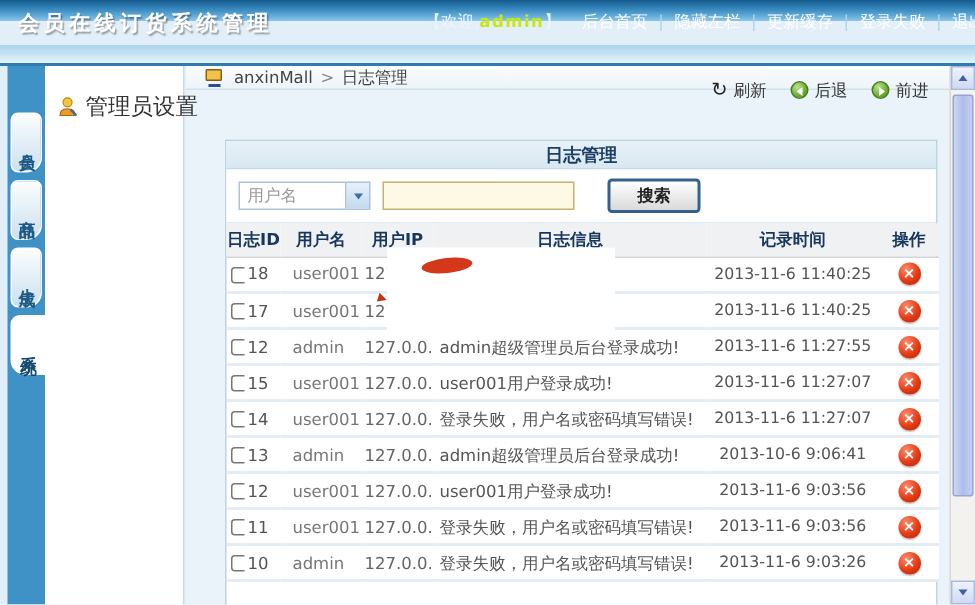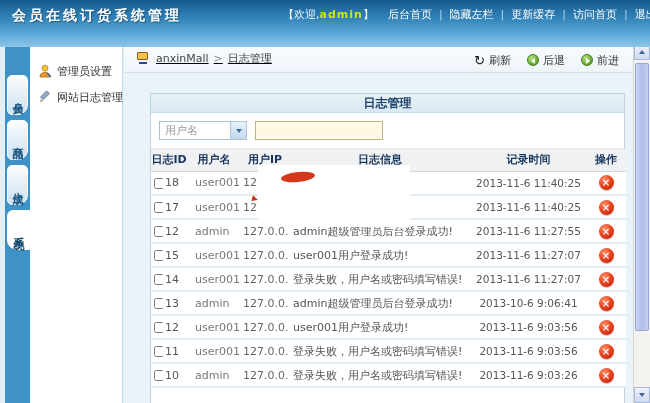--- a/index.html
+++ b/index.html
@@ -1,20 +1,20 @@
 <!DOCTYPE html>
 <html><head>
 <meta charset="utf-8">
 <style>
   * { margin:0; padding:0; box-sizing:border-box; }
   body { font-family:"DejaVu Sans","Liberation Sans",sans-serif; }
   .page { position:relative; width:650px; height:403px; overflow:hidden; background:#e2eff8; font-size:11px; }
 
   
-  .topbar { position:absolute; left:0; top:0; width:650px; height:47px;
+  .topbar { position:absolute; left:0; top:0; width:650px; height:14px;
     background:linear-gradient(180deg,#155a8d 0%,#2f7fb4 35%,#5aa6d6 70%,#8ec6e8 100%); z-index:10; }
   .app-title { position:absolute; left:12px; top:7px; color:#ffffff; font-size:14px; font-weight:bold;
     letter-spacing:3px; text-shadow:1px 1px 1px rgba(0,0,0,.35); white-space:nowrap; }
   .topnav { position:absolute; left:283px; top:0; height:30px; line-height:30px; white-space:nowrap;
     color:#eaf6ff; font-size:11px; }
   .topnav a { color:#ffffff; text-decoration:none; margin:16px 4px; cursor:pointer; }
   .topnav .sep { color:#a9d6ef; margin:0 3px; }
   .welcome { color:#eaf6ff; margin-right:10px; }
   .welcome b { color:#c9e813; font-weight:bold; font-size:11px; letter-spacing:1px; }
 
@@ -31,28 +31,28 @@
   .tab span { writing-mode:vertical-rl; text-orientation:upright; color:#1e5a86; font-size:11px;
     font-weight:bold; letter-spacing:2px; line-height:1; }
   .tab.active { width:23px; margin-left:2px; margin-right:0; background:#ffffff; border-color:#ffffff;
     border-radius:6px 0 0 10px; }
   .tab.active span { color:#16496f; }
 
   
   .sidebar { position:absolute; left:30px; top:44px; width:93px; bottom:0; background:#ffffff;
     border-right:1px solid #c6dbe9; z-index:4; padding-top:14px; }
   .side-item { display:flex; align-items:center; height:26px; padding-left:8px; cursor:pointer; color:#333; }
-  .side-item .lbl { font-size:11px; white-space:nowrap; }
+  .side-item .lbl { font-size:15px; white-space:nowrap; }
   .ico { display:inline-block; margin-right:5px; }
 
   
   .main { position:absolute; left:124px; top:44px; width:509px; bottom:0; background:#e9f3f9; z-index:3; }
-  .crumbbar { position:absolute; left:0; top:0; width:100%; height:29px;
+  .crumbbar { position:absolute; left:0; top:0; width:100%; height:16px;
     background:linear-gradient(180deg,#f9fcfe,#edf4f9); border-bottom:1px solid #d2e2ec;
-    display:flex; align-items:center;text-decoration:underline; }
+    display:flex; align-items:center; }
   .crumb { display:flex; align-items:center; margin-left:12px; color:#444; }
   .crumb .site { color:#444; cursor:pointer; }
   .crumb .sep { margin:0 5px; color:#888; }
   .toolbar { position:absolute; right:14px; top:0; height:32px; display:flex; align-items:center; gap:16px; }
   .toolbtn { display:flex; align-items:center; gap:4px; color:#333; cursor:pointer; white-space:nowrap; }
   .refresh-glyph { font-size:13px; color:#222; line-height:1; }
   .greenball { width:12px; height:12px; border-radius:50%; position:relative;
     background:radial-gradient(circle at 35% 30%, #b8e48a, #6cae34 60%, #49851c); border:1px solid #4a7d22; }
   .greenball::after { content:""; position:absolute; top:3px; border-top:3px solid transparent;
     border-bottom:3px solid transparent; }
@@ -128,21 +128,21 @@
   svg { display:block; }
 </style>
 </head>
 <body>
 
 <div class="page">
 
   <header class="topbar">
     <div class="app-title">会员在线订货系统管理</div>
     <nav class="topnav">
-      <span class="welcome"><span>【欢迎,</span><b>admin</b><span>】</span></span><a>后台首页</a><span class="sep">|</span><a>隐藏左栏</a><span class="sep">|</span><a>更新缓存</a><span class="sep">|</span><a>访问首页</a><span class="sep">|</span><a>退出登录</a>
+      <span class="welcome"><span>【欢迎,</span><b>admin</b><span>】</span></span><a>后台首页</a><span class="sep">|</span><a>隐藏左栏</a><span class="sep">|</span><a>更新缓存</a><span class="sep">|</span><a>登录失败</a><span class="sep">|</span><a>退出登录</a>
     </nav>
   </header>
   <div class="topfade"></div>
   <div class="blueline"></div>
 
   <div class="tabstrip">
     <div class="tab">
         <span>会员</span>
       </div>
     <div class="tab">
@@ -159,29 +159,20 @@
   <aside class="sidebar">
     <div class="side-item">
       <span class="ico">
         <svg width="14" height="14" viewBox="0 0 14 14">
           <circle cx="7" cy="4.2" r="3" fill="#f5c53a" stroke="#b5861a" stroke-width="0.8"></circle>
           <path d="M2 13 Q2 8.5 7 8.5 Q12 8.5 12 13 Z" fill="#e89a22" stroke="#a56a10" stroke-width="0.8"></path>
           <path d="M9.5 9.5 l3 3" stroke="#3a66a8" stroke-width="1.6" stroke-linecap="round"></path>
         </svg>
       </span>
       <span class="lbl">管理员设置</span>
-    </div>
-    <div class="side-item">
-      <span class="ico">
-        <svg width="14" height="14" viewBox="0 0 14 14">
-          <rect x="4.5" y="1" width="4" height="9" rx="0.8" transform="rotate(45 7 6)" fill="#8fa9c4" stroke="#5d7894" stroke-width="0.7"></rect>
-          <path d="M3.2 9.4 L4.8 11 L2.4 11.8 Z" fill="#d8c49a" stroke="#8c7a4e" stroke-width="0.5"></path>
-        </svg>
-      </span>
-      <span class="lbl">网站日志管理</span>
     </div>
   </aside>
 
   <main class="main">
     <div class="crumbbar">
       <div class="crumb">
         <span class="home-ic">
             <span class="scr"></span>
             <span class="base"></span>
           </span>
@@ -209,20 +200,21 @@
       <div class="panel-title">日志管理</div>
 
       <div class="searchrow">
         <div class="fselect">
           <span class="val">用户名</span>
           <span class="arrowbox">
               <i></i>
             </span>
         </div>
         <input type="text" value="" style="">
+        <button class="search-btn">搜索</button>
       </div>
 
       <table>
         <colgroup>
           <col style="width:12px">
             <col style="width:24px">
             <col style="width:54px">
             <col style="width:48px">
           <col style="width:182px">
             <col style="width:115px">

